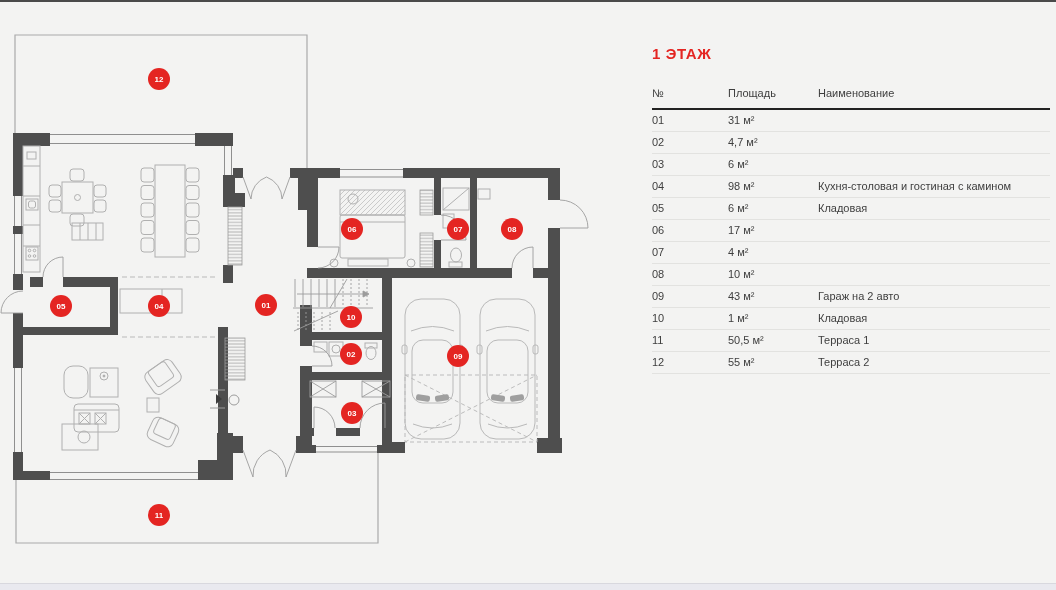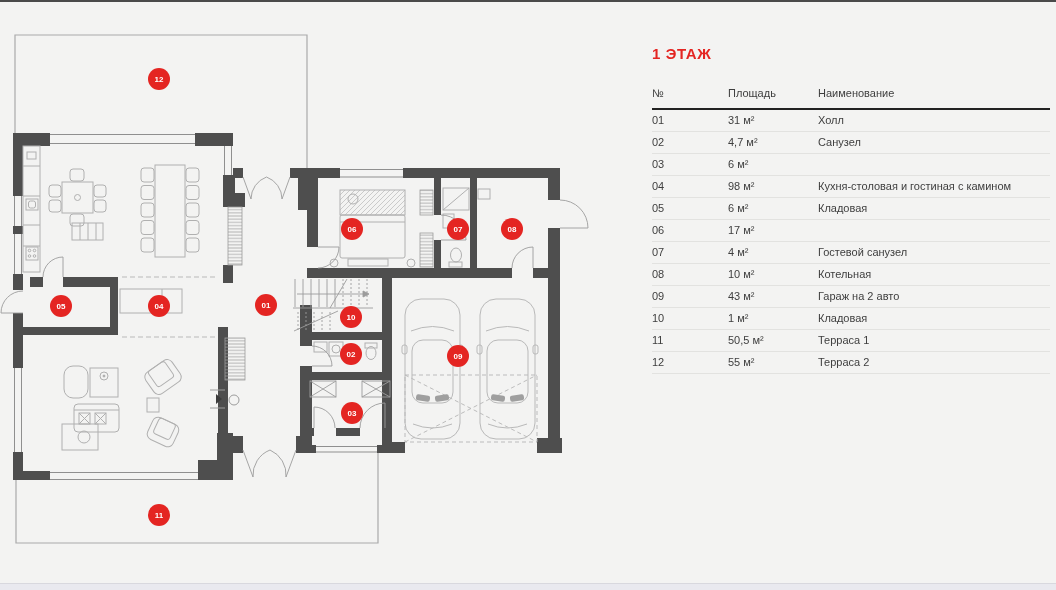--- a/index.html
+++ b/index.html
@@ -356,26 +356,24 @@
   <div class="legend-title">1 ЭТАЖ</div>
   <div class="legend-head">
     <span>№</span>
     <span>Площадь</span>
     <span>Наименование</span>
   </div>
   <div class="legend-rows" id="legend-rows">
       <div class="legend-row">
         <span>01</span>
         <span>31 м²</span>
-        <span>Холл</span>
       </div>
       <div class="legend-row">
         <span>02</span>
         <span>4,7 м²</span>
-        <span>Санузел</span>
       </div>
       <div class="legend-row">
         <span>03</span>
         <span>6 м²</span>
       </div>
       <div class="legend-row">
         <span>04</span>
         <span>98 м²</span>
         <span>Кухня-столовая и гостиная с камином</span>
       </div>
@@ -384,26 +382,24 @@
         <span>6 м²</span>
         <span>Кладовая</span>
       </div>
       <div class="legend-row">
         <span>06</span>
         <span>17 м²</span>
       </div>
       <div class="legend-row">
         <span>07</span>
         <span>4 м²</span>
-        <span>Гостевой санузел</span>
       </div>
       <div class="legend-row">
         <span>08</span>
         <span>10 м²</span>
-        <span>Котельная</span>
       </div>
       <div class="legend-row">
         <span>09</span>
         <span>43 м²</span>
         <span>Гараж на 2 авто</span>
       </div>
       <div class="legend-row">
         <span>10</span>
         <span>1 м²</span>
         <span>Кладовая</span>

